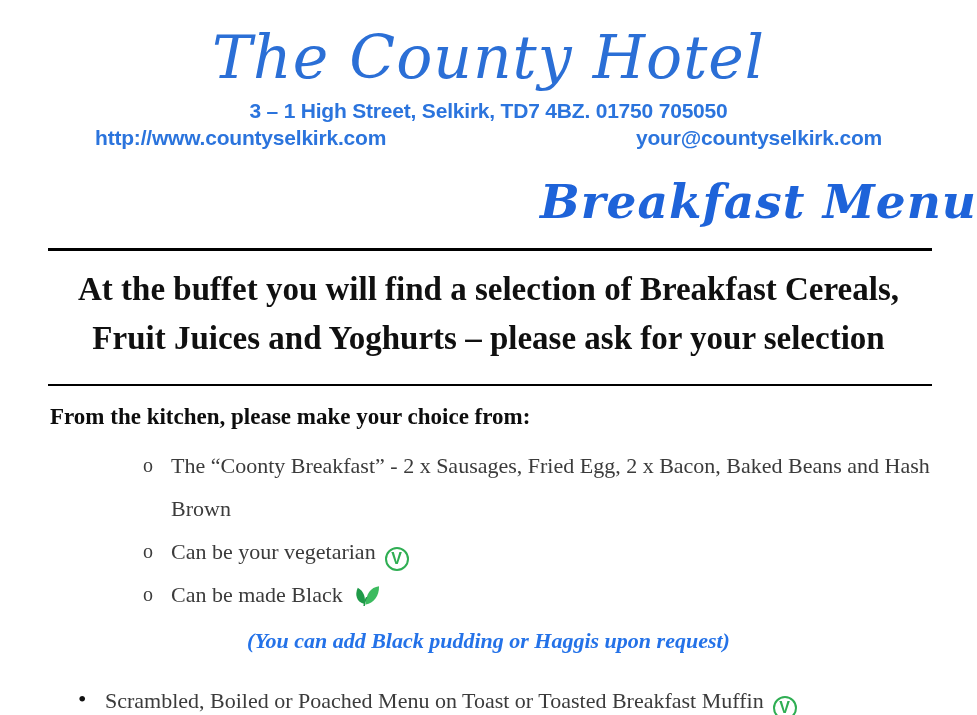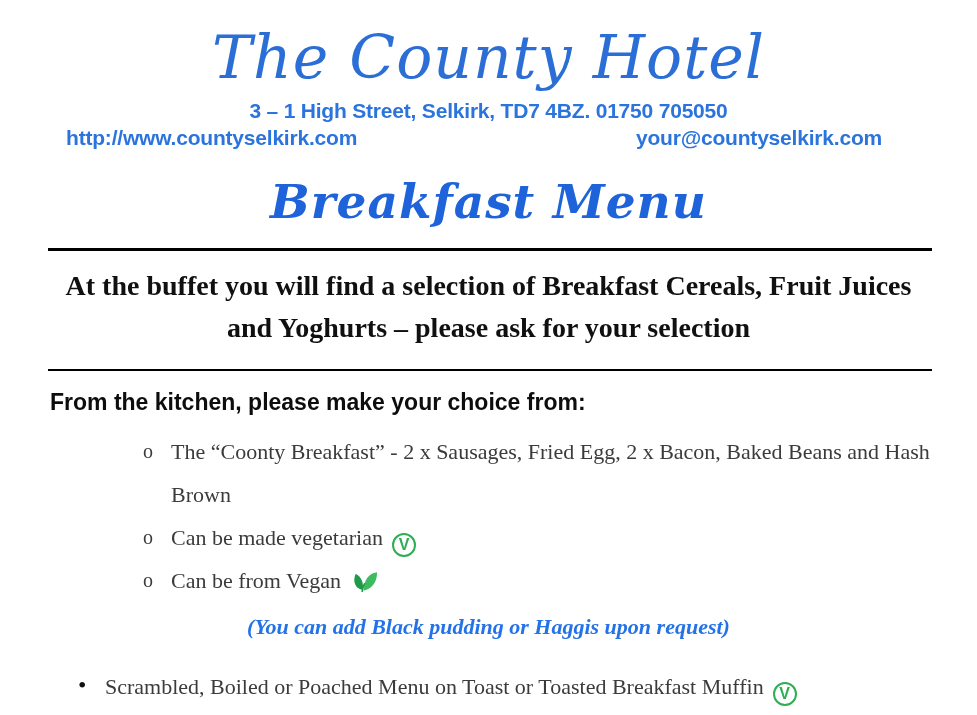--- a/index.html
+++ b/index.html
@@ -20,54 +20,54 @@
     color: #2b6fd6;
     letter-spacing: 1px;
   }
   .address-line {
     margin-top: 10px; text-align: center;
     font-size: 21px; font-weight: bold; letter-spacing: -0.2px;
     color: #2b74dd;
   }
   .links-row {
     display: flex; justify-content: space-between;
-    padding: 3px 95px 0 66px;
+    padding: 3px 95px 0 95px;
     font-size: 21px; font-weight: bold; letter-spacing: -0.2px;
     color: #2b74dd;
   }
   .links-row a { color: #2b74dd; text-decoration: none; }
 
   
   .menu-title {
     margin: 0; padding-top: 26px;
-    text-align: center;
+    text-align: right;
     font-family: "DejaVu Serif", serif;
     font-style: italic; font-weight: bold;
     font-size: 47px; line-height: 1.1;
     color: #1e63d9;
     letter-spacing: 1px;
   }
 
   
   .rule { border: 0; border-top: 3px solid #000; margin: 20px 45px 0 48px; }
   .rule.thin { border-top-width: 2px; }
 
   
   .buffet-notice {
     margin: 14px 55px 14px 55px;
     text-align: center;
     font-family: cursive;
-    font-size: 28px; line-height: 1.5;
+    font-size: 33px; line-height: 1.5;
     color: #101010; font-weight: 600;
   }
 
   
   .kitchen-intro {
     margin: 18px 0 0 50px;
-    font-family: Liberation Sans, sans-serif;
+    font-family: Liberation Serif, serif;
     font-size: 23px; font-weight: bold;
     color: #0d0d0d;
   }
   ul.sub-list {
     list-style: none; margin: 14px 0 0 0; padding: 0 0 0 143px;
   }
   ul.sub-list li {
     position: relative; padding-left: 28px;
     max-width: 765px;
     font-family: cursive;
@@ -134,24 +134,24 @@
 
   <hr class="rule thin">
 
   <div class="kitchen-intro">From the kitchen, please make your choice from:</div>
 
   <ul class="sub-list">
     <li>
       <span class="bullet-o">o</span><span>The “Coonty Breakfast” - 2 x Sausages, Fried Egg, 2 x Bacon, Baked Beans and Hash Brown</span>
     </li>
     <li>
-      <span class="bullet-o">o</span><span>Can be made vegetarian</span><span class="veg-icon">V</span>
+      <span class="bullet-o">o</span><span>Can be your vegetarian</span><span class="veg-icon">V</span>
     </li>
     <li>
-      <span class="bullet-o">o</span><span>Can be from Vegan</span><span class="leaf-icon"><svg width="28" height="23" viewBox="0 0 28 23" aria-hidden="true">
+      <span class="bullet-o">o</span><span>Can be made Black</span><span class="leaf-icon"><svg width="28" height="23" viewBox="0 0 28 23" aria-hidden="true">
           <path d="M12.5 21 C4.5 19.5 2.5 11.5 5.8 4.8 C12 8.2 13.6 14.5 12.8 21 Z" fill="#1f9a48"></path>
           <path d="M13.5 21.5 C14.2 10.5 18.5 4.5 27 3.2 C27.4 13 21.5 20 13.8 21.5 Z" fill="#3cbb5f"></path>
           <path d="M12.2 22.5 C12.6 19 13.2 17 14.4 14.8" stroke="#1f9a48" stroke-width="1.6" fill="none" stroke-linecap="round"></path>
         </svg></span>
     </li>
   </ul>
 
   <div class="request-note">(You can add Black pudding or Haggis upon request)</div>
 
   <ul class="main-list">

